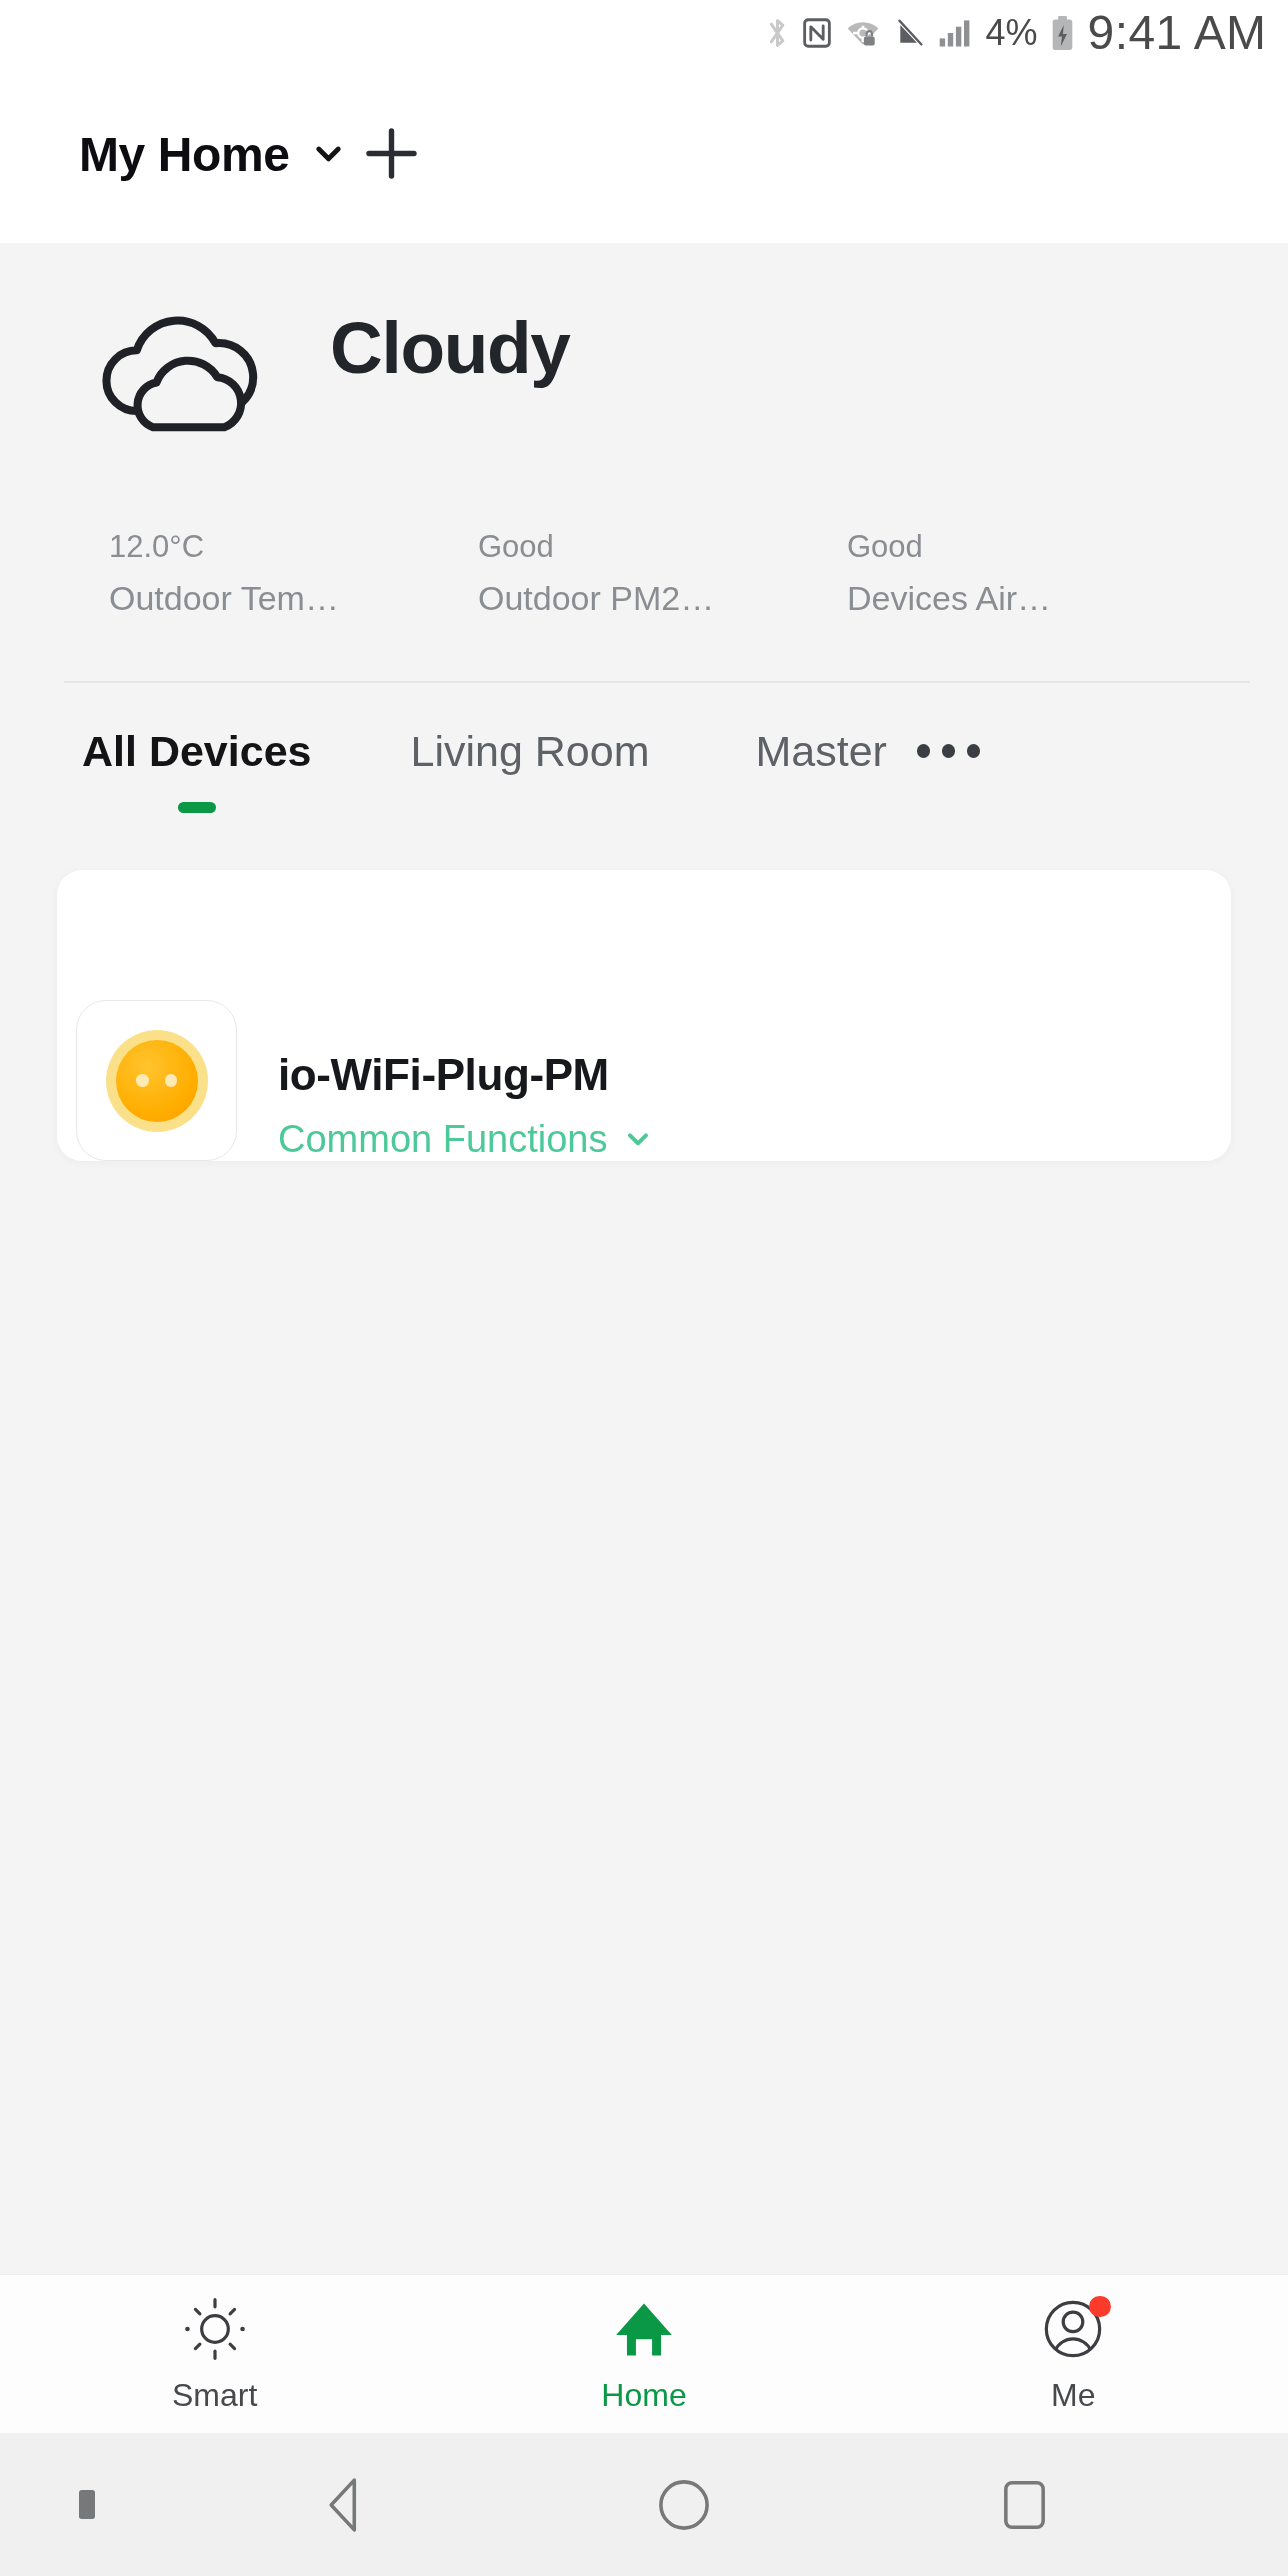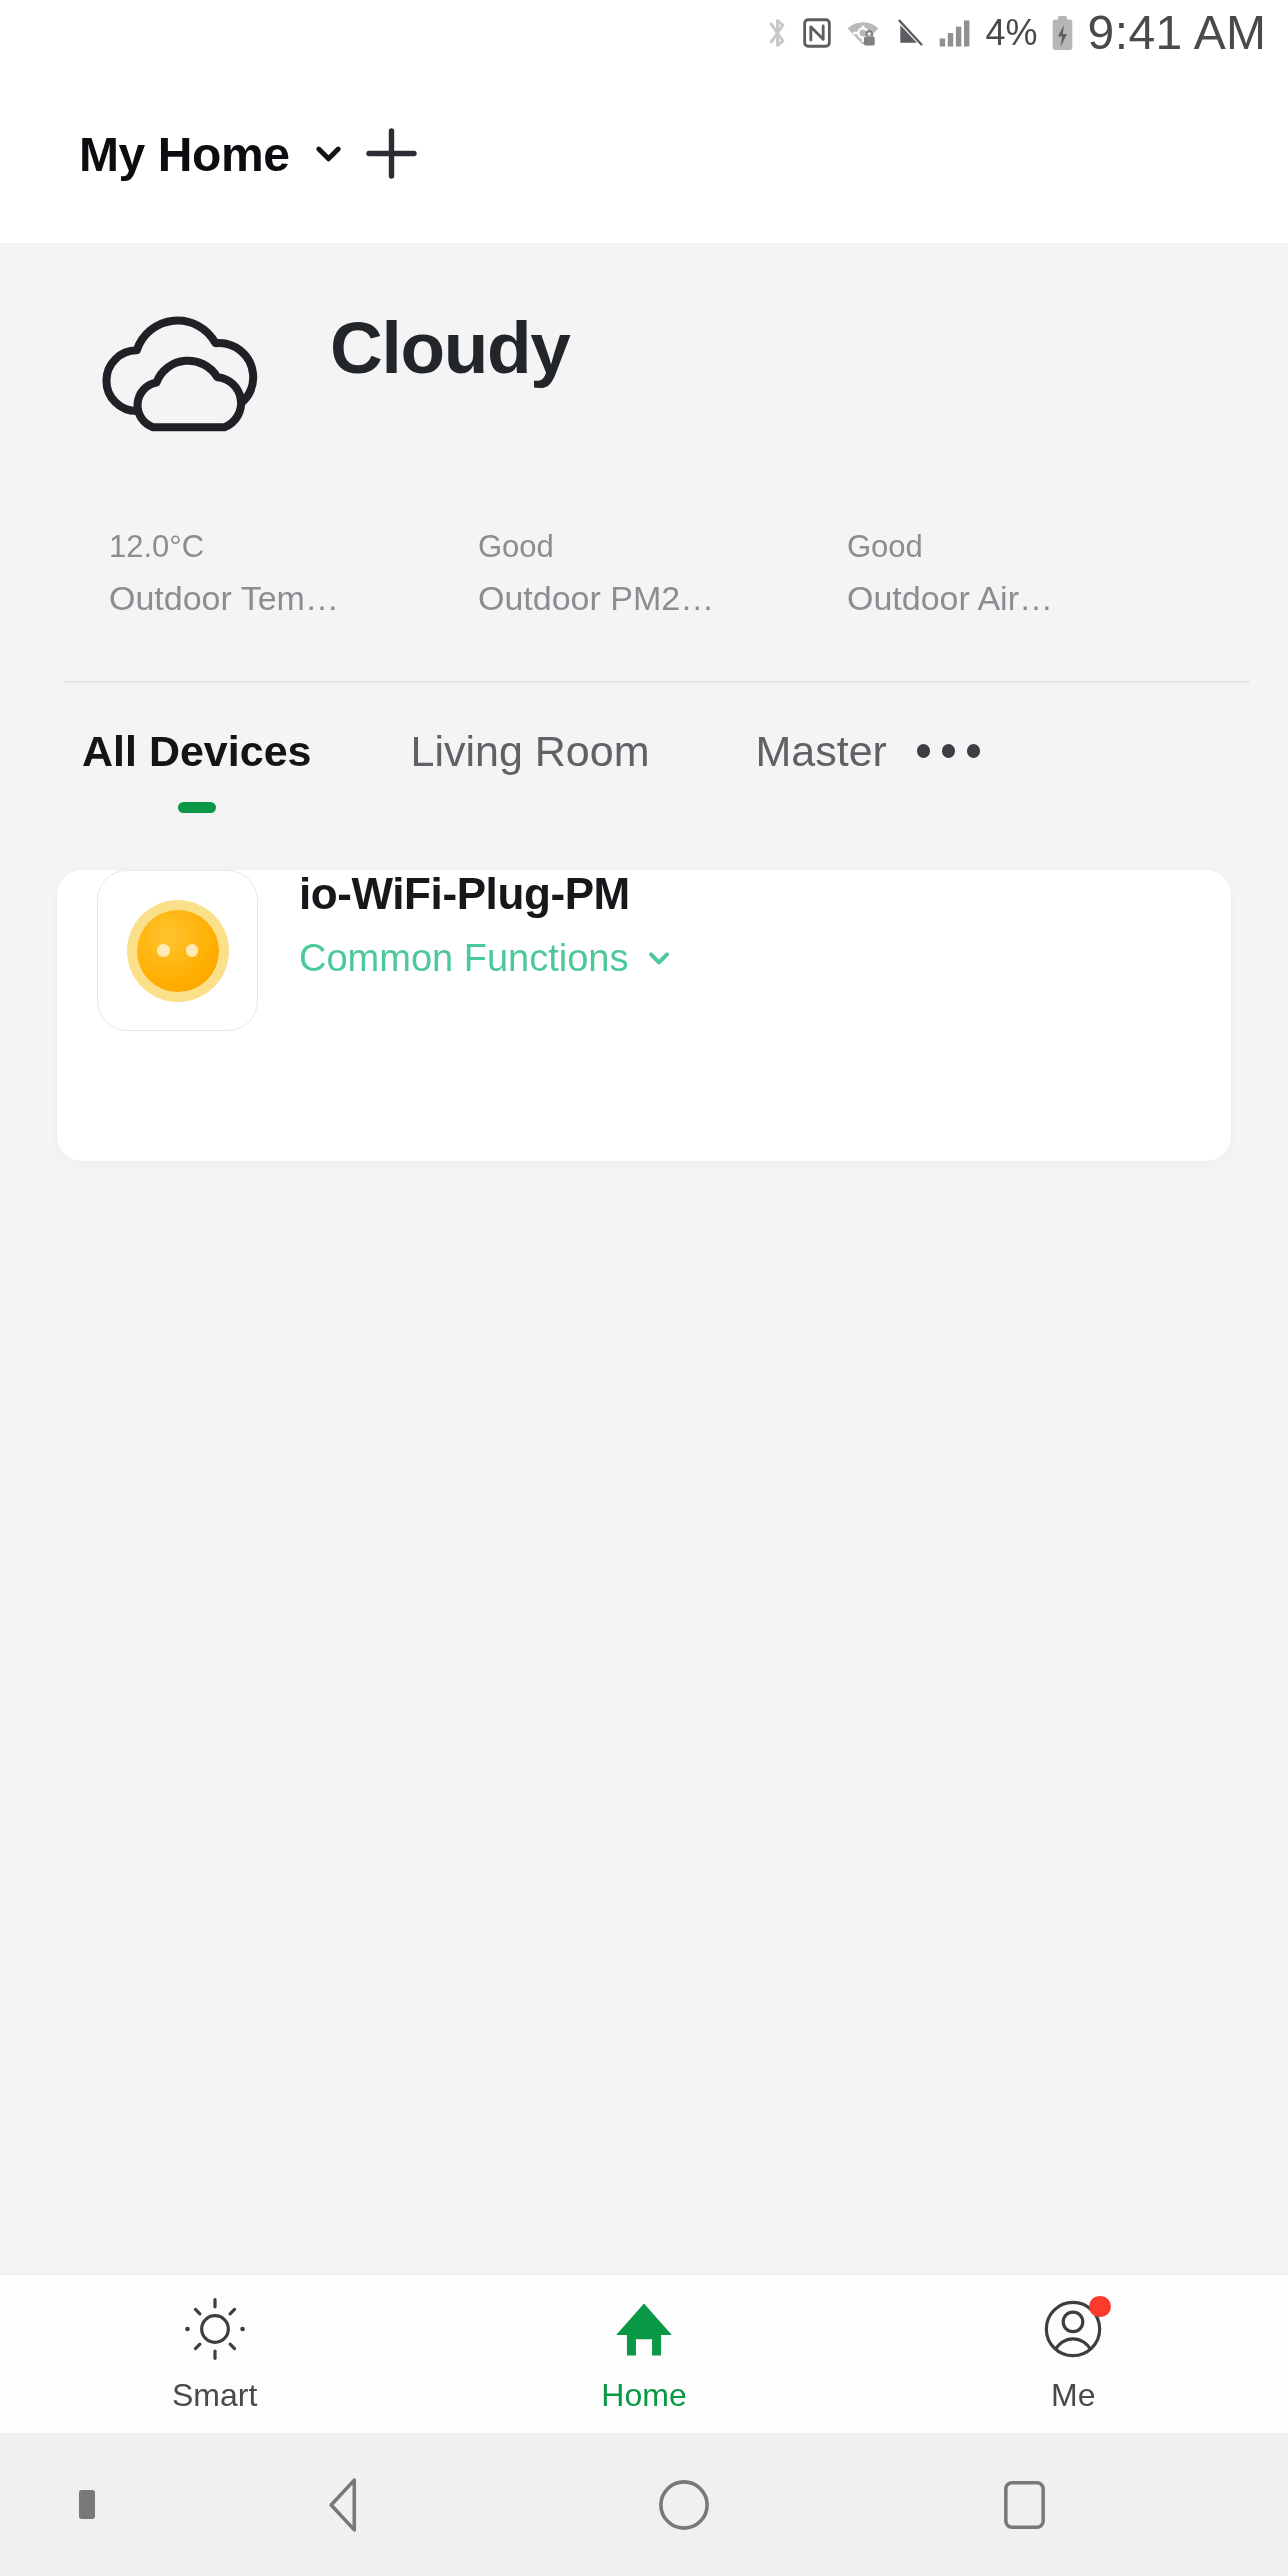--- a/index.html
+++ b/index.html
@@ -126,22 +126,22 @@
     width:13.4px; height:13.4px; border-radius:50%;
     background:#3b3e43; display:block;
   }
 
   
   .cards { padding:57px 57px 0 57px; }
   .devcard {
     background:#ffffff;
     border-radius:25px;
     height:291px;
-    display:flex; align-items:flex-start;
-    padding-left:40px;
+    display:flex; align-items:flex-end;
+    padding-left:19px;
     box-shadow:0 1.8px 9px rgba(0,0,0,0.035);
     cursor:pointer;
   }
   .dev-ico-box {
     width:161px; height:161px;
     border:1.8px solid #e8e8e8;
     border-radius:30px;
     background:#ffffff;
     display:flex; align-items:center; justify-content:center;
     flex:0 0 auto;
@@ -321,21 +321,21 @@
         <div class="wstat">
           <div class="wstat-val">12.0°C</div>
           <div class="wstat-lbl">Outdoor Tem…</div>
         </div>
         <div class="wstat">
           <div class="wstat-val">Good</div>
           <div class="wstat-lbl">Outdoor PM2…</div>
         </div>
         <div class="wstat">
           <div class="wstat-val">Good</div>
-          <div class="wstat-lbl">Outdoor Air…</div>
+          <div class="wstat-lbl">Devices Air…</div>
         </div>
       </div>
     </div>
 
     <div class="divider"></div>
 
     <div class="tabs">
       <div class="tab active">
         <span class="tab-lbl">All Devices</span>
         <span class="tab-ind"></span>

